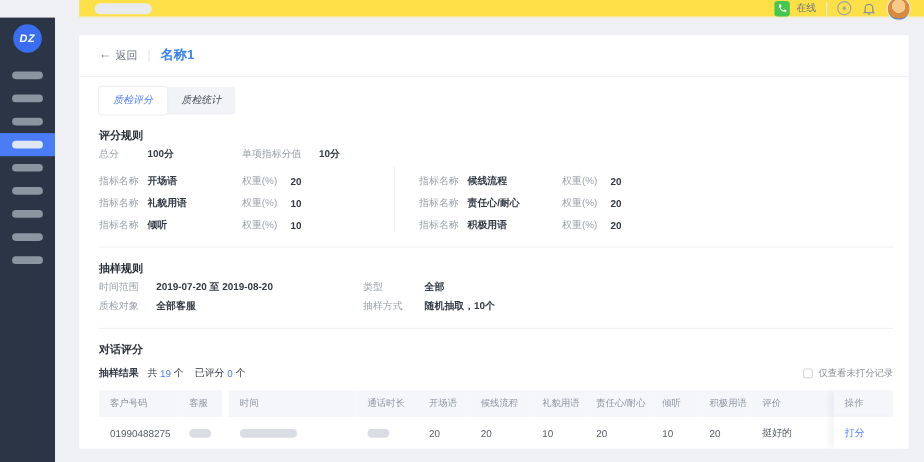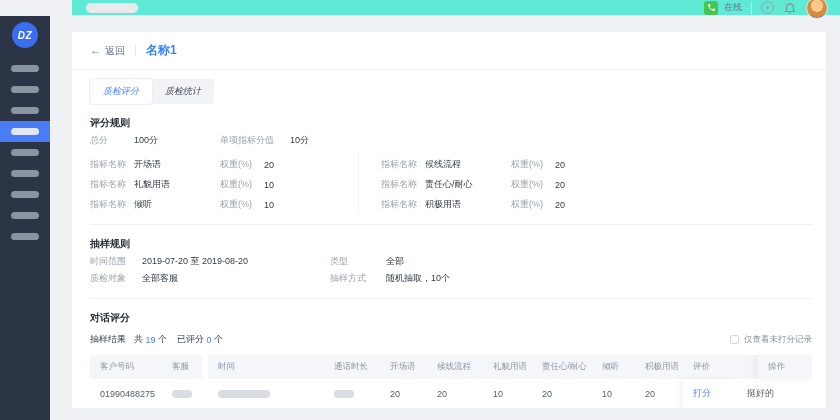--- a/index.html
+++ b/index.html
@@ -12,21 +12,21 @@
   
   .sidebar { position:absolute; left:0; top:16px; width:50px; height:420px; background:#2c3545; z-index:5; }
   .logo { width:26px; height:26px; border-radius:50%; background:#3a6df0; color:#fff;
           font-size:10px; font-weight:bold; font-style:italic; display:flex; align-items:center;
           justify-content:center; margin:6px auto 10px; letter-spacing:.5px; }
   .nav-item { height:21px; display:flex; align-items:center; justify-content:center; cursor:pointer; }
   .nav-item .pill { width:28px; height:7px; border-radius:4px; background:#8b94a1; }
   .nav-item.active { background:#4a7cf5; }
   .nav-item.active .pill { background:#dfe7f5; }
   
-  .topbar { position:absolute; left:72px; top:0; right:0; height:16px; background:#5eead4;
+  .topbar { position:absolute; left:72px; top:0; right:0; height:16px; background:#fde047;
             border-bottom:1px solid #f1f2f4; display:flex; align-items:center; padding:0 12px 0 14px; }
   .topbar .skeleton { width:52px; height:10px; border-radius:5px; background:#e8eaed; }
   .topbar .right { margin-left:auto; display:flex; align-items:center; gap:9px; }
   .badge-phone { width:14px; height:14px; border-radius:3px; background:#45c64f; display:flex;
                  align-items:center; justify-content:center; }
   .badge-phone svg { width:9px; height:9px; }
   .status-text { font-size:9px; color:#6b7280; margin-left:-3px; }
   .v-div { width:1px; height:12px; background:#e7e9ec; }
   .icon-circle { width:13px; height:13px; border-radius:50%; border:1.3px solid #9aa1ab; position:relative; }
   .icon-circle::after { content:""; position:absolute; left:3.5px; top:3.5px; width:3px; height:3px;
@@ -45,21 +45,21 @@
   .page-title { font-size:12px; font-weight:bold; color:#3b82f6; }
   .hr { border-top:1px solid #f0f1f3; }
   
   .tabs { display:inline-flex; background:#f2f3f6; border-radius:3px; margin-top:9px; padding:0; }
   .tab { font-size:9px; padding:6px 13px; color:#454b55; cursor:pointer; border-radius:3px;font-style:italic; }
   .tab.active { background:#fff; color:#4d7cfe; box-shadow:0 0 0 1px #eceef2; }
   
   .sec-title { font-size:10px; font-weight:bold; color:#2a2f38; margin-top:12px; }
   .kv-row { display:flex; align-items:center; margin-top:4px; font-size:9px; }
   .lbl { color:#9aa1ab; }
-  .val { color:#333a45; font-weight:normal; }
+  .val { color:#333a45; font-weight:bold; }
   .w44 { width:44px; } .w86 { width:86px; } .w70 { width:70px; } .w52 { width:52px; }
   .w188 { width:188px; } .w56 { width:56px;font-family:Liberation Mono, monospace; }
   .ind-wrap { display:flex; margin-top:4px; }
   .ind-col { width:268px; }
   .ind-col.right { border-left:1px solid #f0f1f3; padding-left:22px; width:300px; }
   .ind-row { display:flex; align-items:center; font-size:9px; margin-top:7px; }
   .sec-gap { margin-top:13px; }
   
   .result-line { display:flex; align-items:center; margin-top:8px; font-size:9px; }
   .blue { color:#4d7cfe; }
@@ -281,24 +281,24 @@
               </div>
             <div class="cell c3">
                 <span class="sk-pill"></span>
               </div>
             <div class="cell c4">20</div>
             <div class="cell c5">20</div>
             <div class="cell c6">10</div>
             <div class="cell c7">20</div>
             <div class="cell c8">10</div>
             <div class="cell c9">20</div>
+            <div class="cell c10">挺好的</div>
             <div class="cell c11">
                 <span class="score-link">打分</span>
               </div>
-            <div class="cell c10">挺好的</div>
           </div>
 
         </div>
       </div>
     </section>
 
   </div>
 </main>
 
 </body></html>

